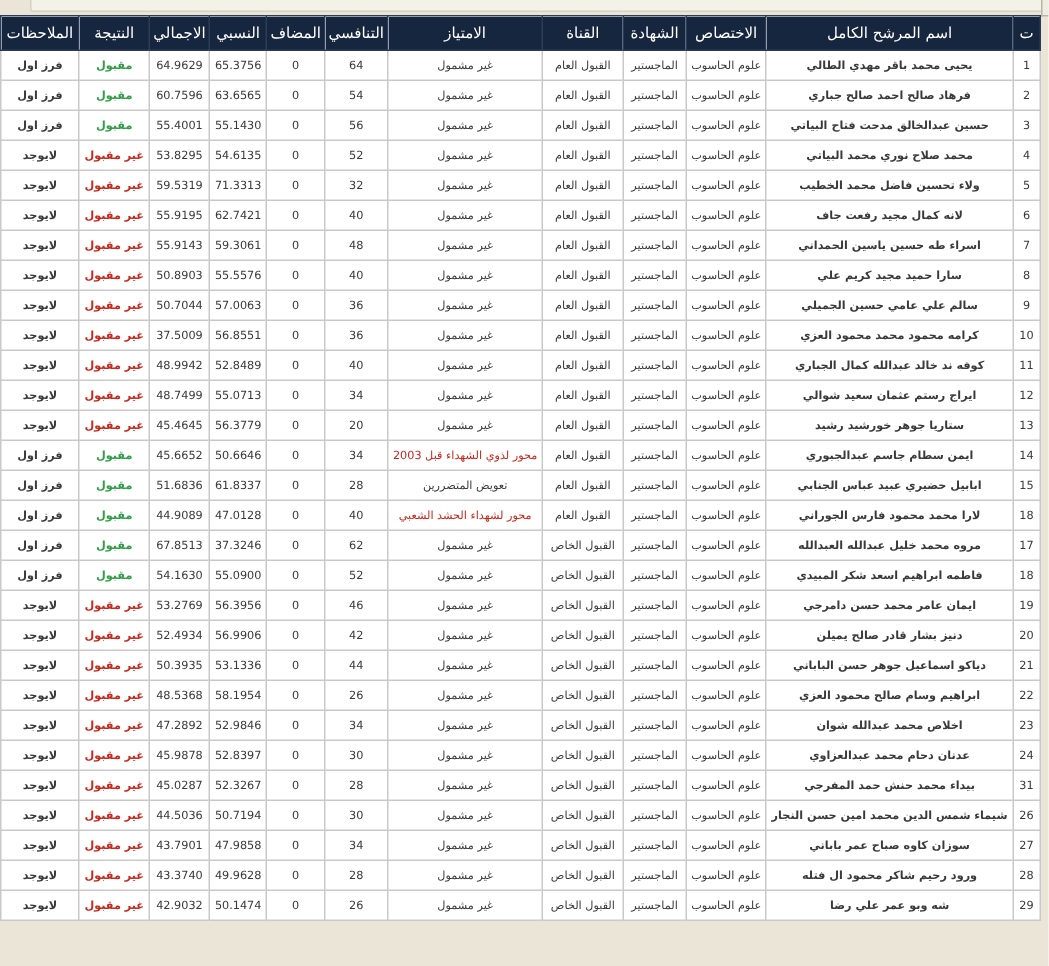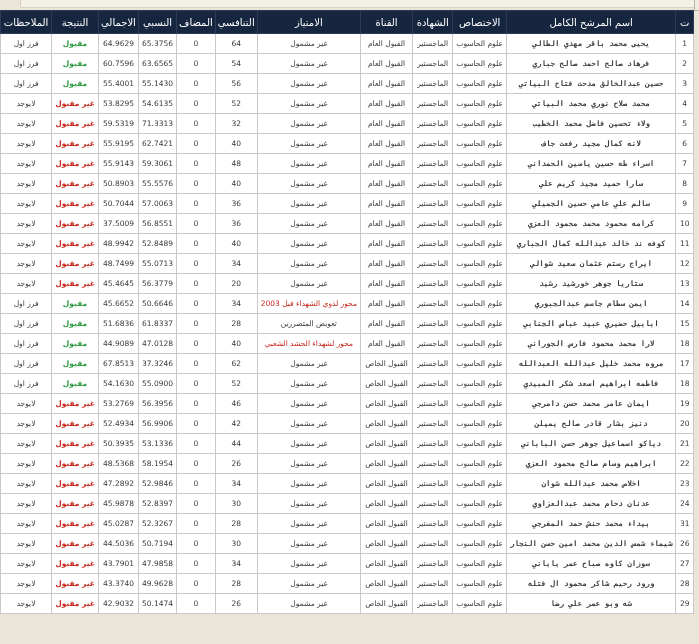--- a/index.html
+++ b/index.html
@@ -35,27 +35,27 @@
     font-size:10px;font-weight:normal;height:23px;
     border:1px solid #2c3c58;padding:0 2px;text-align:center;
     white-space:nowrap;overflow:hidden;
   }
   table.results td{
     background:#fff;height:20px;border:1px solid #c9c9c9;
     font-size:7.5px;color:#3a3a3a;text-align:center;
     padding:0 3px;white-space:nowrap;overflow:hidden;
   }
   td.c-no{color:#333;}
-  td.c-name{text-align:right;font-weight:bold;color:#1c2b45;font-family:Liberation Mono, monospace;}
+  td.c-name{text-align:right;font-weight:bold;color:#1c2b45;}
   td.c-priv{text-align:right;color:#444;}
   td.c-priv.red{color:var(--privilege-red);}
   td.c-result{font-weight:bold;}
   td.c-result.ok{color:var(--accepted);text-align:center;}
   td.c-result.no{color:var(--rejected);}
-  td.c-notes{font-weight:normal;color:#1c2b45;}
+  td.c-notes{font-weight:bold;color:#1c2b45;}
 </style>
 </head>
 <body>
 
 <div class="top-strip"></div>
 <div class="scroll-notch"></div>
 
 <table class="results">
   <colgroup>
     <col style="width:22px">

